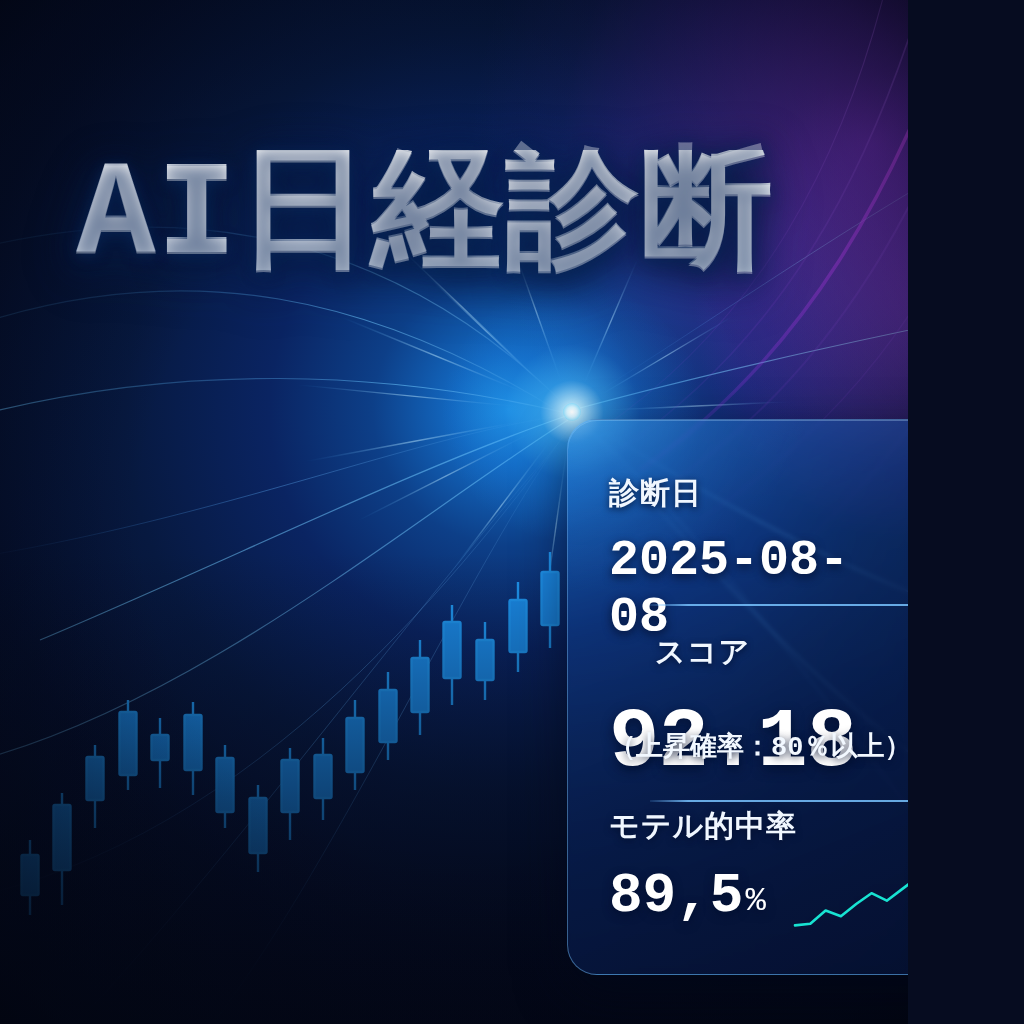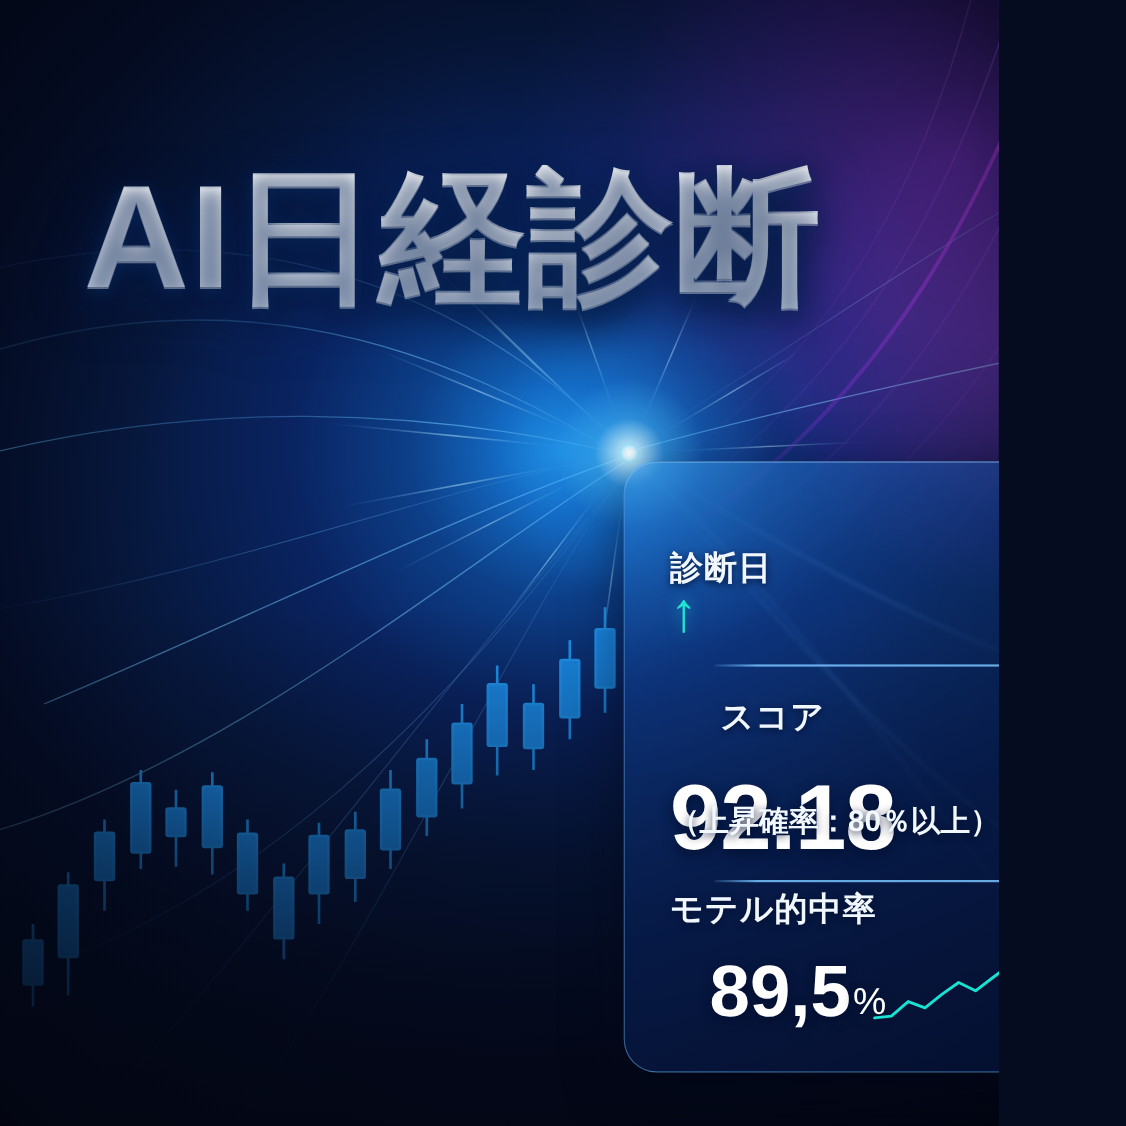--- a/index.html
+++ b/index.html
@@ -1,21 +1,21 @@
 <!DOCTYPE html>
 <html><head>
 <meta charset="utf-8">
 <style>
   html,body{margin:0;padding:0;}
   body{
     width:1024px;height:1024px;overflow:hidden;
     background:#060c20;
     font-family:"Liberation Sans","DejaVu Sans",sans-serif;
   }
-  #stage{position:relative;width:908px;height:1024px;overflow:hidden;}
+  #stage{position:relative;width:908px;height:1024px;overflow:hidden;font-family:Liberation Mono, monospace;}
 
   
   .bg-base{
     position:absolute;inset:0;
     background:
       radial-gradient(circle at 56% 40%, #1f8fe0 0%, #1368c0 7%, #0d3f88 17%, #0a2462 30%, #071940 48%, #050f2c 68%, #04091e 100%);
   }
   .bg-purple{
     position:absolute;inset:0;
     background:
@@ -105,35 +105,34 @@
     font-size:84px;font-weight:600;color:#ffffff;line-height:1.0;letter-spacing:-1px;
     text-shadow:0 4px 12px rgba(3,14,44,.8);
     margin-top:26px;
   }
   .score-note{
     font-size:27px;font-weight:600;color:#f2f8ff;letter-spacing:0px;white-space:nowrap;
     text-shadow:0 2px 8px rgba(3,14,44,.9);
   }
   .acc-row{display:flex;align-items:flex-end;gap:2px;}
   .acc-value{
-    font-size:66px;font-weight:600;color:#ffffff;line-height:1;
+    font-size:56px;font-weight:600;color:#ffffff;line-height:1;
     text-shadow:0 3px 10px rgba(3,14,44,.8);
-    margin-left:36px;
   }
   .acc-unit{
     font-size:34px;font-weight:500;color:#ffffff;line-height:1;padding-bottom:6px;
     text-shadow:0 3px 10px rgba(3,14,44,.8);
   }
   .divider{
     height:1.5px;width:318px;
     background:linear-gradient(to right, rgba(90,170,255,.15) 0%, rgba(120,195,255,.85) 12%, rgba(120,195,255,.85) 88%, rgba(90,170,255,.15) 100%);
   }
   .spark{position:absolute;right:14px;bottom:36px;width:165px;height:78px;}
 
-  .r1{position:absolute;top:53px;margin-top:23px;}
+  .r1{position:absolute;top:53px;}
   .r2{position:absolute;top:112px;}
   .d1{position:absolute;top:184px;left:41px;}
   .r3{position:absolute;top:212px;margin-left:46px;}
   .r4{position:absolute;top:255px;}
   .r5{position:absolute;top:308px;}
   .d2{position:absolute;top:380px;left:41px;}
   .r6{position:absolute;top:386px;}
   .r7{position:absolute;top:448px;}
 </style>
 </head>
@@ -270,20 +269,21 @@
 
   <div class="headline">AI日経診断</div>
 
   <div class="card">
     <div class="card-sheen"></div>
     <div class="card-inner">
 
       <div class="r1 label">診断日</div>
 
       <div class="r2 value-row">
+        <span class="date-value">2025-08-08</span>
         <span class="arrow-up">↑</span>
       </div>
 
       <div class="d1 divider"></div>
 
       <div class="r3 label">スコア</div>
       <div class="r4 score-value">92.18</div>
       <div class="r5 score-note">（上昇確率：80％以上）</div>
 
       <div class="d2 divider"></div>

